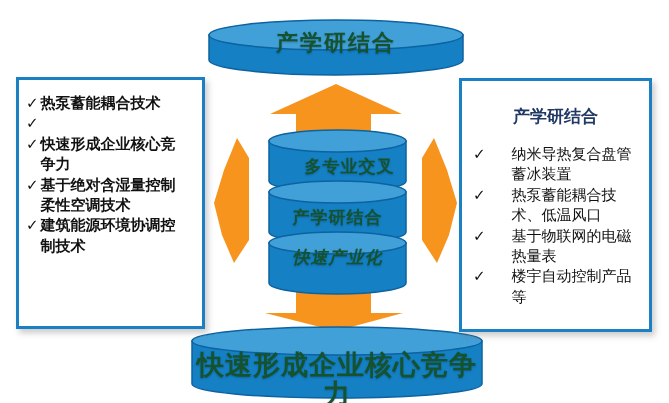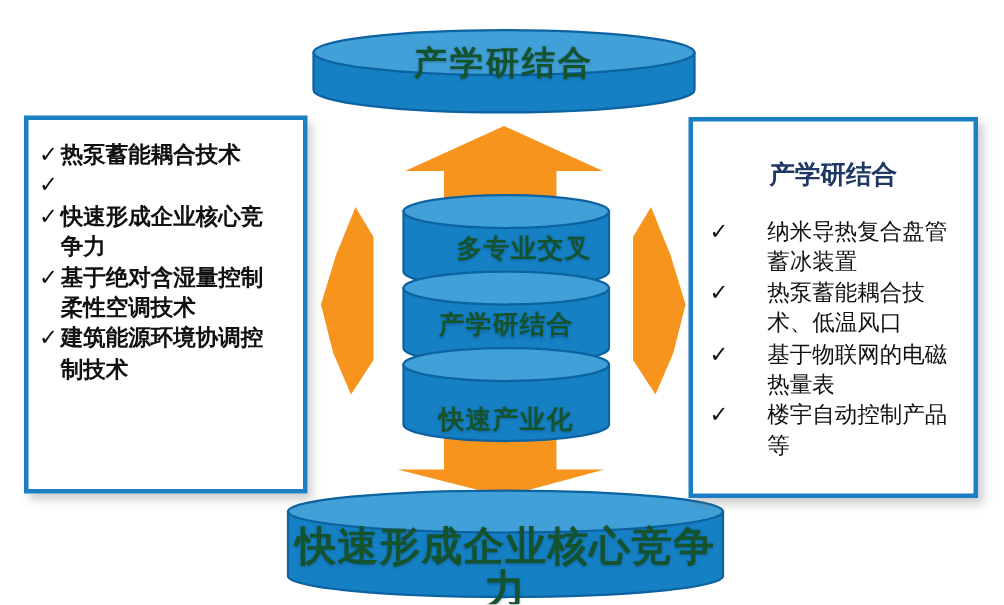--- a/index.html
+++ b/index.html
@@ -57,21 +57,21 @@
     <path class="cyl-body" d="M269,243 L269,283 A68.5,11 0 0 0 406,283 L406,243 Z" fill="#1580C4"></path>
     <ellipse class="cyl-top" cx="337.5" cy="243" rx="68.5" ry="11" fill="#42A0D8"></ellipse>
 
     <path class="cyl-body" d="M192,341 L192,384 A145,14 0 0 0 482,384 L482,341 Z" fill="#1580C4"></path>
     <ellipse class="cyl-top" cx="337" cy="341" rx="145" ry="14" fill="#42A0D8"></ellipse>
   </svg>
 
   <div class="label label-top">产学研结合</div>
   <div class="label label-mid" style="top:155px;padding-left:12px;">多专业交叉</div>
   <div class="label label-mid" style="top:206px;">产学研结合</div>
-  <div class="label label-mid" style="top:269px;">快速产业化</div>
+  <div class="label label-mid" style="top:246px;font-style:italic;">快速产业化</div>
   <div class="label label-bottom">快速形成企业核心竞争力</div>
 
   <div class="panel panel-left">
     <ul class="item-list">
 
         <li class="item">
           <span class="check">✓</span>
           <span class="item-text">热泵蓄能耦合技术</span>
         </li>
 

